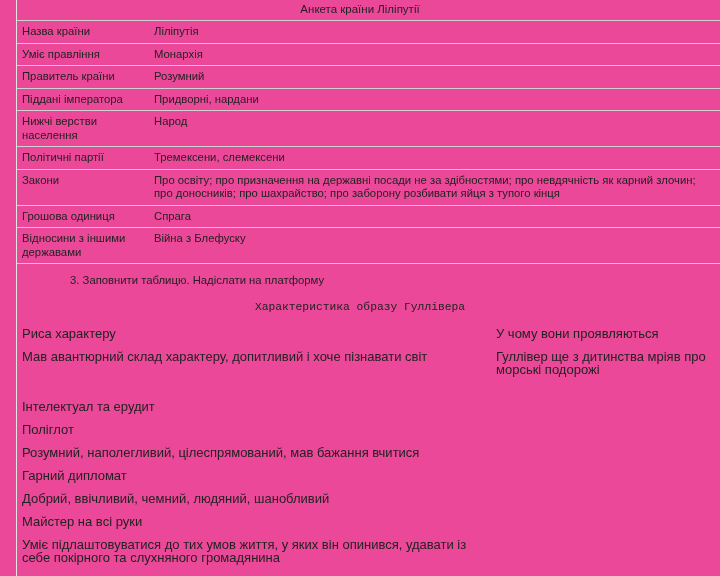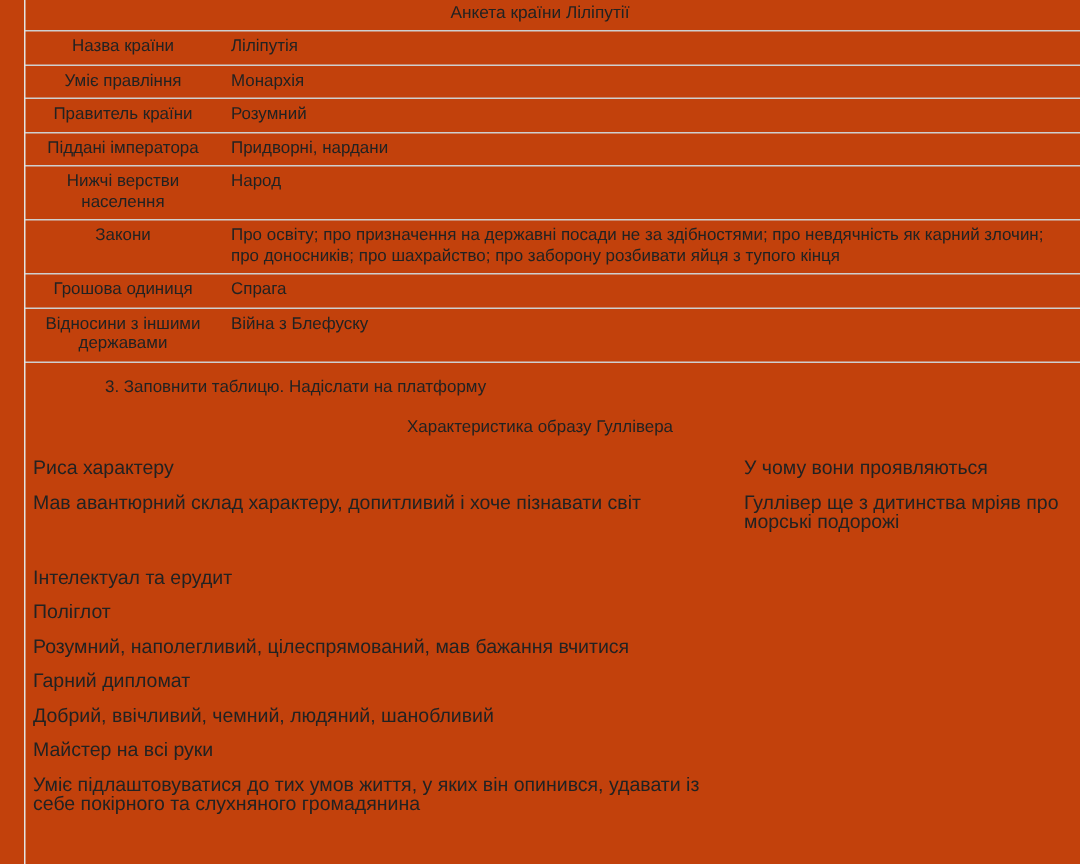--- a/index.html
+++ b/index.html
@@ -16,21 +16,21 @@
     overflow: hidden;
     position: relative;
   }
   .page {
     position: absolute;
     left: 0; top: 0;
     width: 720px;
     height: 576px;
     box-sizing: border-box;
     padding: 0 16px 16px 16px;
-    background: #c2410c;
+    background: #ec4899;
   }
   
   .left-rule {
     position: absolute;
     left: 16px;
     top: 0;
     width: 1px;
     height: 576px;
     background: #e3e3e3;
   }
@@ -51,33 +51,34 @@
   table.t1 td {
     border-top: 1px solid #cfcfcf;
     border-bottom: 1px solid #cfcfcf;
     padding: 4px 6px 4px 6px;
     vertical-align: top;
     font-size: 11.3px;
     line-height: 13.5px;
     color: #222;
   }
   table.t1 tr:first-child td { border-top: 1px solid #cfcfcf; }
-  td.c1 { width: 120px; text-align: center; }
+  td.c1 { width: 120px; }
   td.c2 { width: 560px; }
 
   .numbered {
     margin: 9px 0 0 54px;
     font-size: 11.3px;
     line-height: 14px;
   }
   .subtitle {
     text-align: center;
     font-size: 11.3px;
     margin: 13px 0 8px 0;
     line-height: 14px;
+    font-family: Liberation Mono, monospace;
   }
   table.t2 {
     border-collapse: collapse;
     width: 688px;
     table-layout: fixed;
   }
   table.t2 td {
     padding: 5px 6px 5px 6px;
     vertical-align: top;
     font-size: 13px;
@@ -111,20 +112,24 @@
         <td class="c1">Правитель країни</td>
         <td class="c2">Розумний</td>
       </tr>
       <tr>
         <td class="c1">Піддані імператора</td>
         <td class="c2">Придворні, нардани</td>
       </tr>
       <tr>
         <td class="c1">Нижчі верстви населення</td>
         <td class="c2">Народ</td>
+      </tr>
+      <tr>
+        <td class="c1">Політичні партії</td>
+        <td class="c2">Тремексени, слемексени</td>
       </tr>
       <tr>
         <td class="c1">Закони</td>
         <td class="c2">Про освіту; про призначення на державні посади не за здібностями; про невдячність як карний злочин; про доносників; про шахрайство; про заборону розбивати яйця з тупого кінця</td>
       </tr>
       <tr>
         <td class="c1">Грошова одиниця</td>
         <td class="c2">Спрага</td>
       </tr>
       <tr>

